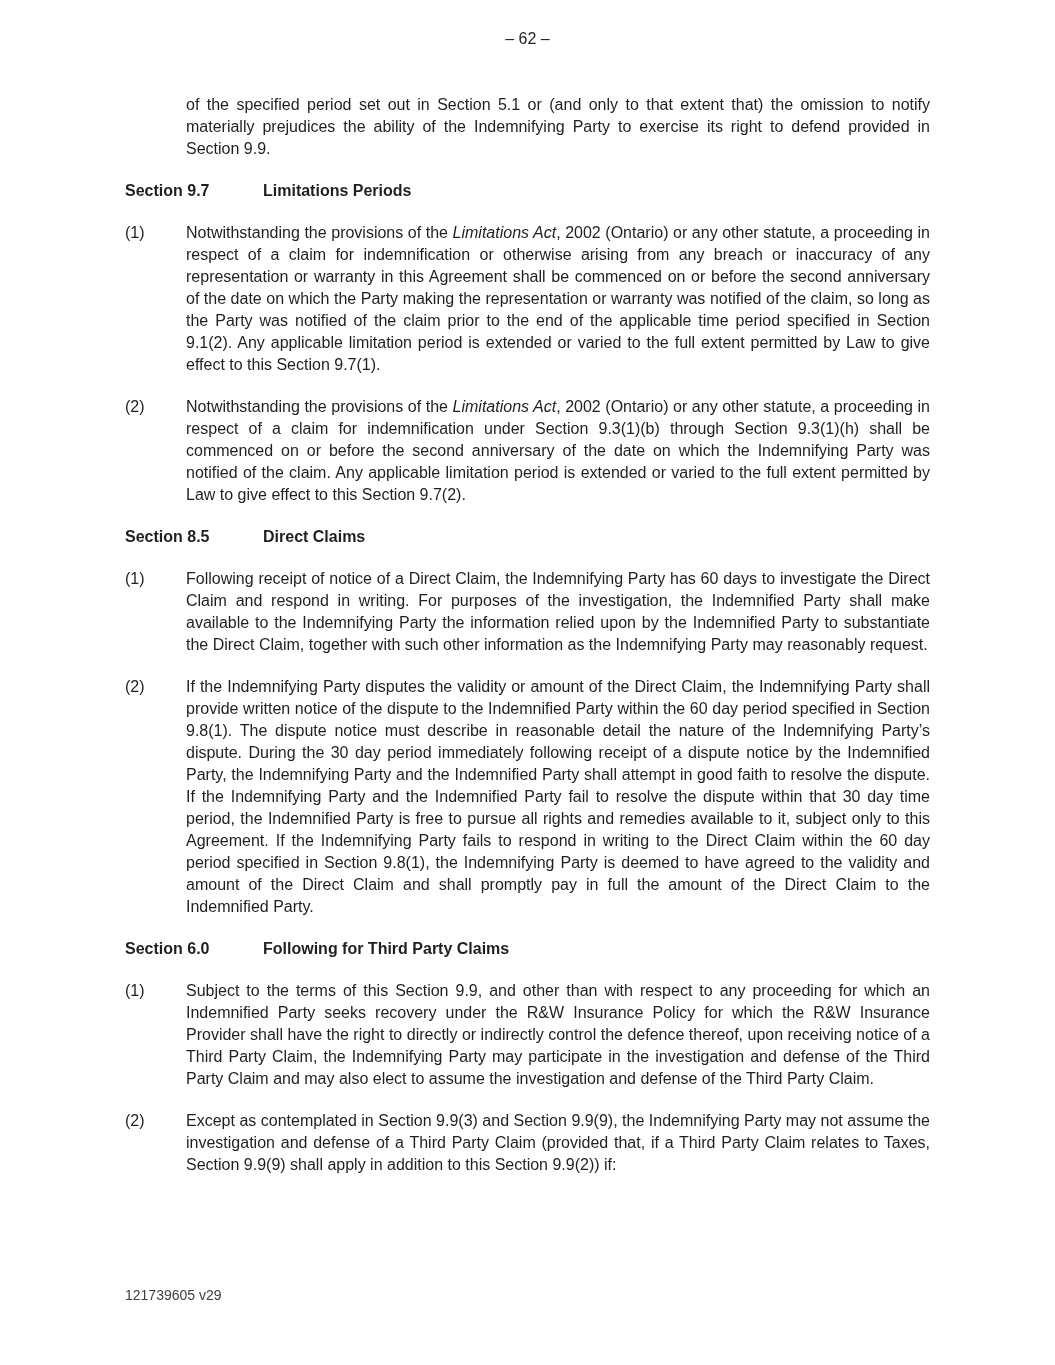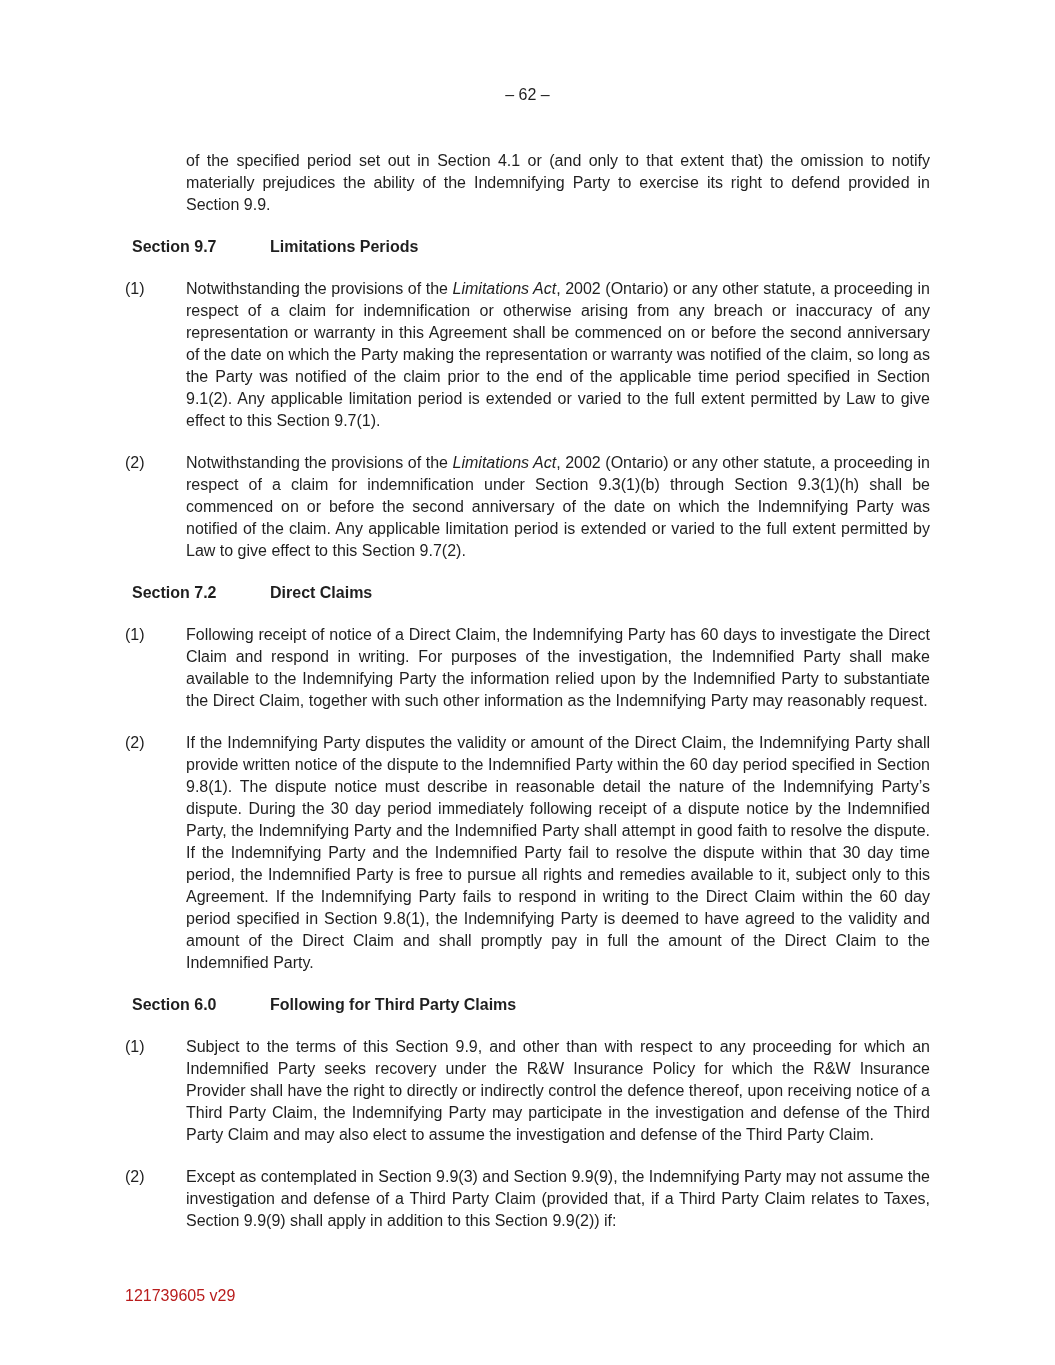--- a/index.html
+++ b/index.html
@@ -10,41 +10,40 @@
   .page {
     position: relative;
     width: 1055px;
     height: 1365px;
     background: #ffffff;
     color: #1f1f1f;
     font-family: "Liberation Sans", "DejaVu Sans", sans-serif;
     font-size: 16px;
     line-height: 22px;
     box-sizing: border-box;
-    padding: 84px 125px 0 125px;
+    padding: 28px 125px 0 125px;
     overflow: hidden;
   }
   .page-number {
     text-align: center;
     margin: 0 0 44px 0;
   }
   .block {
     margin: 20px 0 0 0;
   }
   .block.first {
     margin-top: 0;
   }
   .intro {
     margin-left: 61px;
     text-align: justify;
   }
   .heading {
     font-weight: bold;
     white-space: nowrap;
-    margin-left: 7px;
   }
   .heading .h-label {
     display: inline-block;
     min-width: 138px;
   }
   .numbered {
     position: relative;
   }
   .numbered .num {
     position: absolute;
@@ -52,51 +51,51 @@
     top: 0;
   }
   .numbered .body {
     margin: 0 0 0 61px;
     text-align: justify;
   }
   .footer {
     position: absolute;
     left: 125px;
     top: 1288px;
-    font-size: 16px;
+    font-size: 14px;
     line-height: 15px;
-    color: #b91c1c;
+    color: #404040;
   }
   i { font-style: italic; }
 </style>
 </head>
 <body>
 
 <div class="page">
 
   <div class="page-number">– 62 –</div>
 
-  <div class="block first intro">of the specified period set out in Section 4.1 or (and only to that extent that) the omission to notify materially prejudices the ability of the Indemnifying Party to exercise its right to defend provided in Section 9.9.</div>
+  <div class="block first intro">of the specified period set out in Section 5.1 or (and only to that extent that) the omission to notify materially prejudices the ability of the Indemnifying Party to exercise its right to defend provided in Section 9.9.</div>
 
   <div class="block heading">
     <span class="h-label">Section 9.7</span><span>Limitations Periods</span>
   </div>
 
   <div class="block numbered">
     <span class="num">(1)</span>
     <p class="body"><span>Notwithstanding the provisions of the </span><i>Limitations Act</i><span>, 2002 (Ontario) or any other statute, a proceeding in respect of a claim for indemnification or otherwise arising from any breach or inaccuracy of any representation or warranty in this Agreement shall be commenced on or before the second anniversary of the date on which the Party making the representation or warranty was notified of the claim, so long as the Party was notified of the claim prior to the end of the applicable time period specified in Section 9.1(2). Any applicable limitation period is extended or varied to the full extent permitted by Law to give effect to this Section 9.7(1).</span></p>
   </div>
 
   <div class="block numbered">
     <span class="num">(2)</span>
     <p class="body"><span>Notwithstanding the provisions of the </span><i>Limitations Act</i><span>, 2002 (Ontario) or any other statute, a proceeding in respect of a claim for indemnification under Section 9.3(1)(b) through Section 9.3(1)(h) shall be commenced on or before the second anniversary of the date on which the Indemnifying Party was notified of the claim. Any applicable limitation period is extended or varied to the full extent permitted by Law to give effect to this Section 9.7(2).</span></p>
   </div>
 
   <div class="block heading">
-    <span class="h-label">Section 7.2</span><span>Direct Claims</span>
+    <span class="h-label">Section 8.5</span><span>Direct Claims</span>
   </div>
 
   <div class="block numbered">
     <span class="num">(1)</span>
     <p class="body">Following receipt of notice of a Direct Claim, the Indemnifying Party has 60 days to investigate the Direct Claim and respond in writing. For purposes of the investigation, the Indemnified Party shall make available to the Indemnifying Party the information relied upon by the Indemnified Party to substantiate the Direct Claim, together with such other information as the Indemnifying Party may reasonably request.</p>
   </div>
 
   <div class="block numbered">
     <span class="num">(2)</span>
     <p class="body">If the Indemnifying Party disputes the validity or amount of the Direct Claim, the Indemnifying Party shall provide written notice of the dispute to the Indemnified Party within the 60 day period specified in Section 9.8(1). The dispute notice must describe in reasonable detail the nature of the Indemnifying Party’s dispute. During the 30 day period immediately following receipt of a dispute notice by the Indemnified Party, the Indemnifying Party and the Indemnified Party shall attempt in good faith to resolve the dispute. If the Indemnifying Party and the Indemnified Party fail to resolve the dispute within that 30 day time period, the Indemnified Party is free to pursue all rights and remedies available to it, subject only to this Agreement. If the Indemnifying Party fails to respond in writing to the Direct Claim within the 60 day period specified in Section 9.8(1), the Indemnifying Party is deemed to have agreed to the validity and amount of the Direct Claim and shall promptly pay in full the amount of the Direct Claim to the Indemnified Party.</p>

